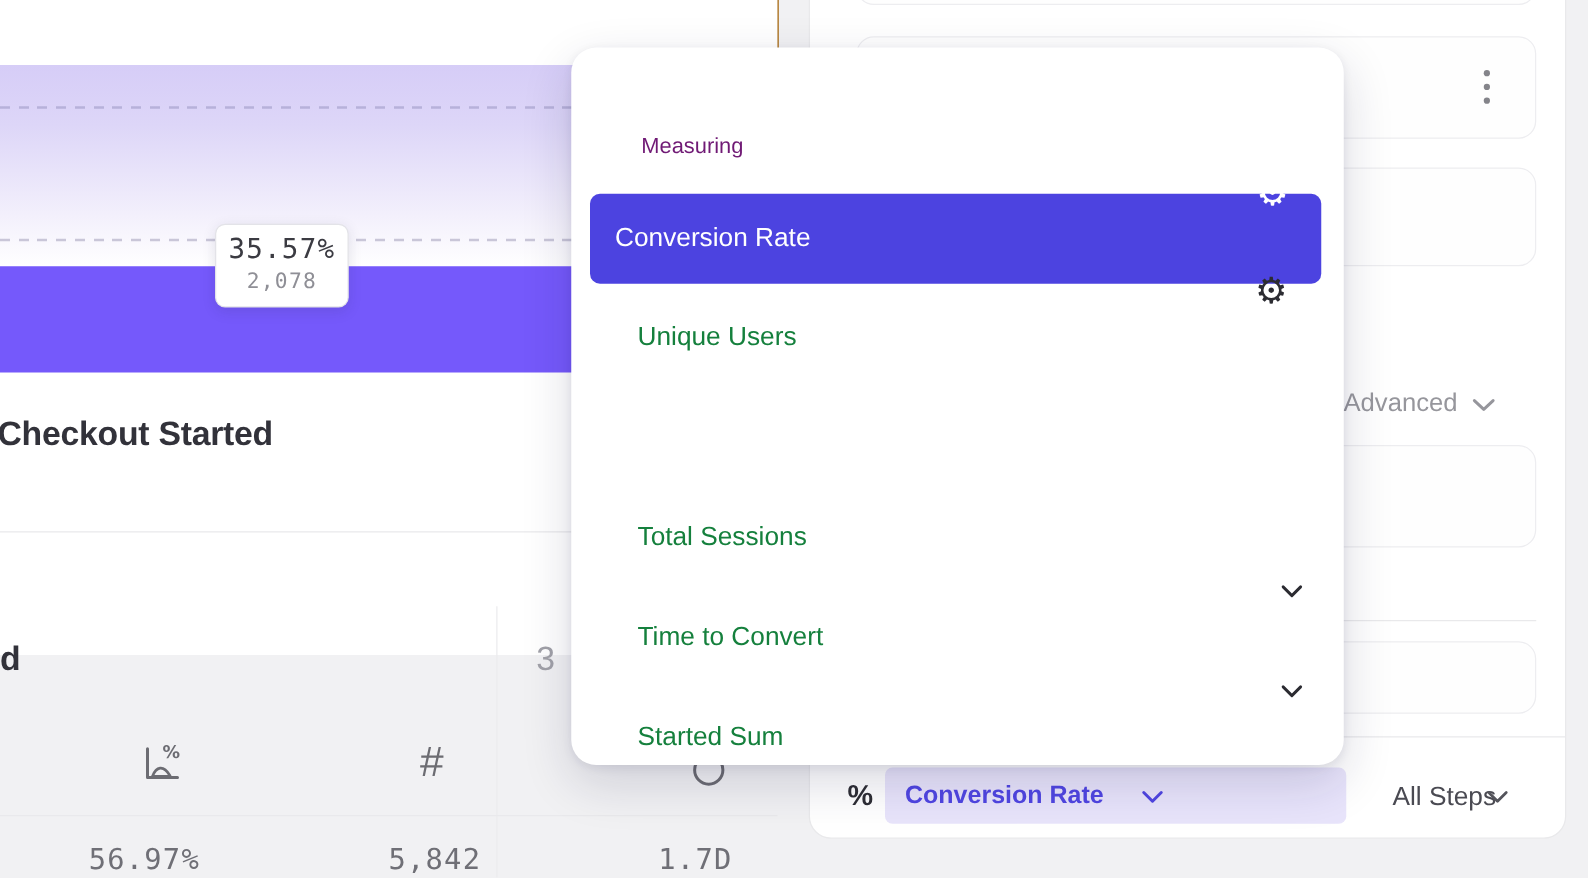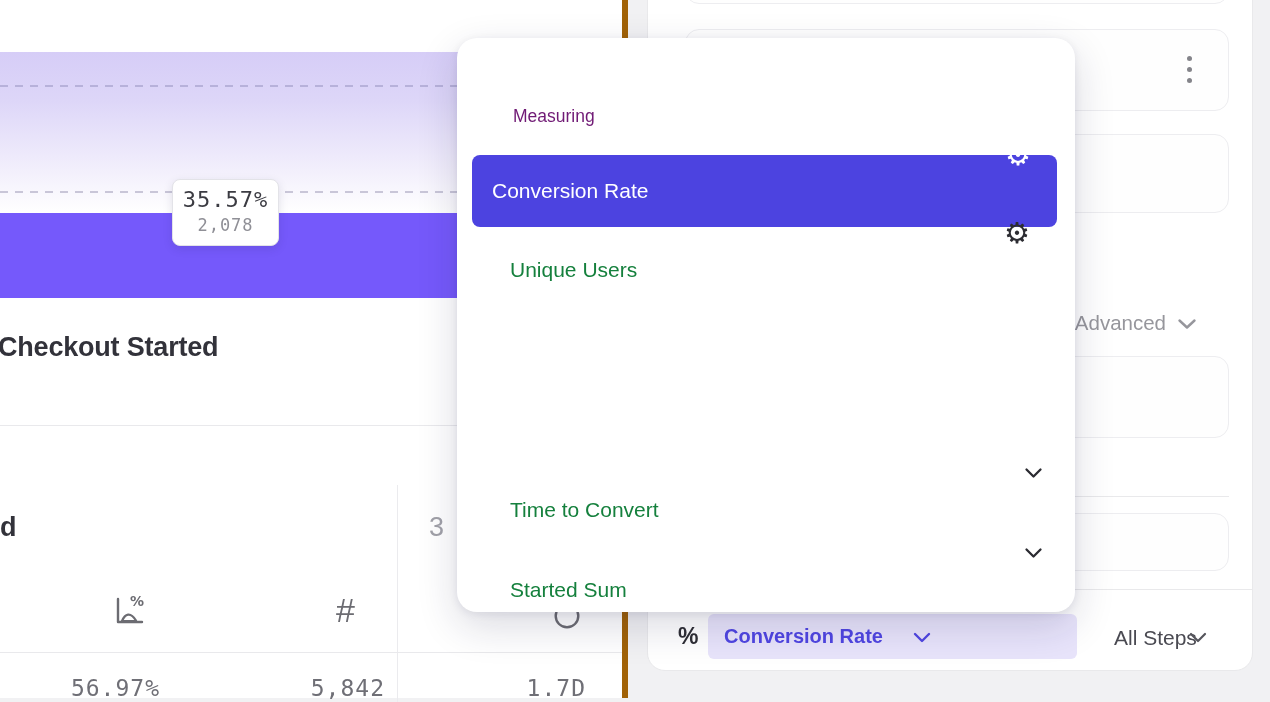--- a/index.html
+++ b/index.html
@@ -1,21 +1,21 @@
 <!DOCTYPE html>
 <html><head>
 <meta charset="utf-8">
 <style>
   html,body{margin:0;padding:0;}
   body{font-family:"Liberation Sans",sans-serif;background:#f1f1f3;}
   .stage{position:relative;width:1270px;height:702px;overflow:hidden;background:#f1f1f3;}
   .mono{font-family:"DejaVu Sans Mono",monospace;}
 
   
-  .left-panel{position:absolute;left:0;top:0;width:622px;height:698px;background:#fff;border-right:6px solid #a16207;}
+  .left-panel{position:absolute;left:0;top:0;width:622px;height:524px;background:#fff;border-right:1px solid #a16207;}
   .grad-band{position:absolute;left:0;top:52px;width:622px;height:161px;
     background:linear-gradient(180deg,#d6cdf7 0%,#ddd6f8 30%,#f3f0fc 75%,#ffffff 100%);}
   .dashline{position:absolute;left:0;width:622px;height:2px;
     background:repeating-linear-gradient(90deg,#b7b1da 0 8px,transparent 8px 15px);}
   .dashline.l2{background:repeating-linear-gradient(90deg,#c9c6d8 0 8px,transparent 8px 15px);}
   .funnel-bar{position:absolute;left:0;top:213px;width:622px;height:85px;background:#7559fb;}
   .tooltip{position:absolute;left:172px;top:179px;width:107px;height:67px;background:#fff;border:1px solid #e3e3e8;
     border-radius:8px;box-shadow:0 3px 10px rgba(40,40,80,.13);text-align:center;padding-top:7px;box-sizing:border-box;}
   .tooltip .rate{font-size:22px;color:#3b3b42;letter-spacing:1px;}
   .tooltip .count{font-size:17px;color:#8f8f96;margin-top:3px;letter-spacing:1px;}
@@ -145,20 +145,21 @@
 
   <div class="dropdown">
     <div class="dd-header">Measuring</div>
 
     <div class="menu-item selected" style="top:117px">Conversion Rate</div>
     <div class="gear white" style="left:546px;top:102px">⚙</div>
 
     <div class="menu-item" style="top:196px">Unique Users</div>
     <div class="gear dark" style="left:545px;top:180px">⚙</div>
 
+    <div class="menu-item" style="top:356px">Total Sessions</div>
 
     <div class="menu-item" style="top:436px">Time to Convert</div>
     <div class="dd-chev" style="left:567px;top:429px">
       <svg width="19" height="12" viewBox="0 0 19 12" fill="none" stroke="currentColor" stroke-width="2.3" stroke-linecap="round" stroke-linejoin="round">
           <path d="M2.5 2.5 L9.5 9.5 L16.5 2.5"></path>
         </svg>
     </div>
 
     <div class="menu-item" style="top:516px">Started Sum</div>
     <div class="dd-chev" style="left:567px;top:509px">

